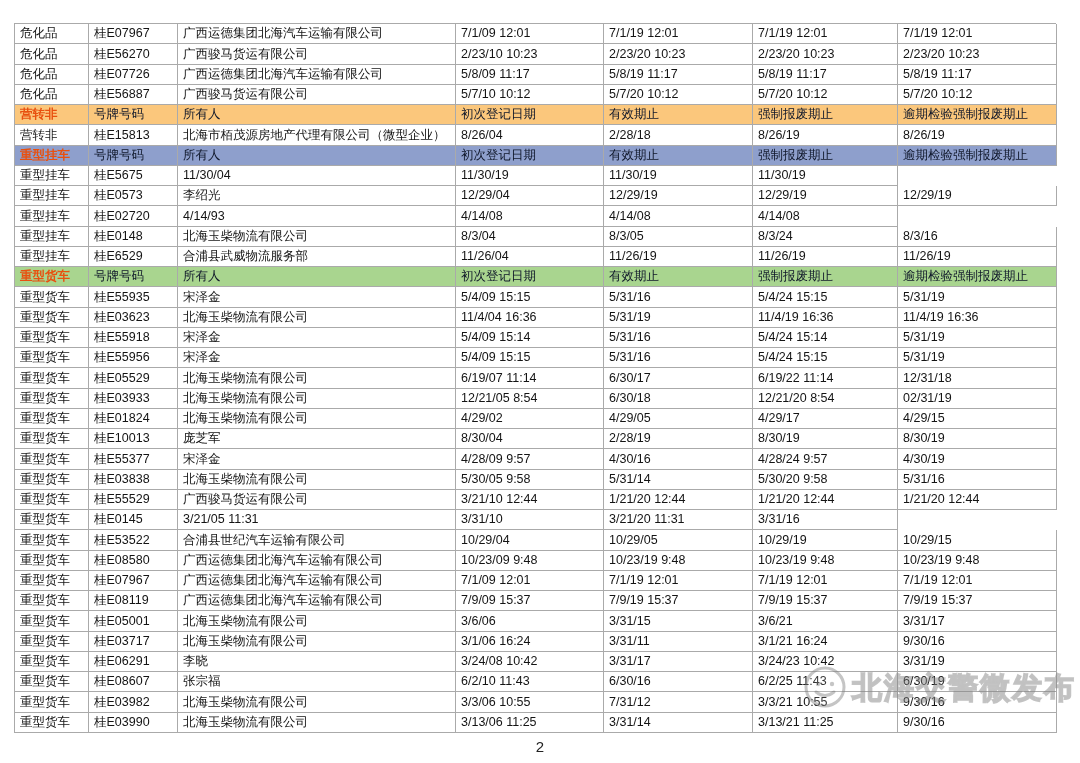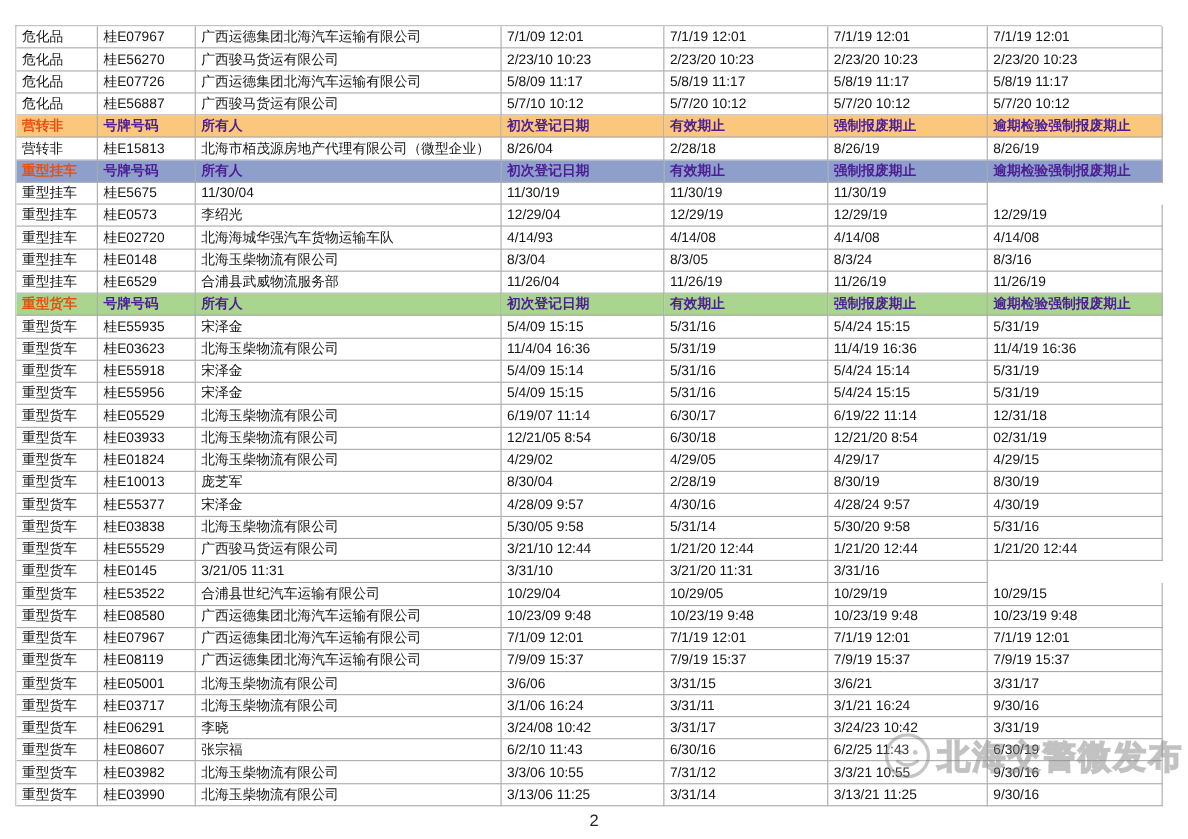--- a/index.html
+++ b/index.html
@@ -39,21 +39,21 @@
     border-bottom: 1px solid #aaaaaa;
     padding: 0 0 0 5px;
     font-size: 12.5px;
     color: #141414;
     display: flex;
     align-items: center;
     white-space: nowrap;
     overflow: visible;
     line-height: 1;
   }
-  .hdr .td { font-weight: 700; color: #4c1d95; }
+  .hdr .td { font-weight: 400; color: #0f172a; }
   .hdr .td.c0 { color: #E8500F; font-weight: 700; }
   .hdr.orange .td { background: #FBC77C; }
   .hdr.blue   .td { background: #8E9FCC; }
   .hdr.green  .td { background: #A9D58F; }
   .page-number {
     position: absolute;
     left: 0;
     right: 0;
     top: 738px;
     text-align: center;
@@ -162,21 +162,20 @@
         <div class="td c1">桂E0573</div>
         <div class="td c2">李绍光</div>
         <div class="td c3">12/29/04</div>
         <div class="td c4">12/29/19</div>
         <div class="td c5">12/29/19</div>
         <div class="td c6">12/29/19</div>
       </div>
       <div class="tr">
         <div class="td c0">重型挂车</div>
         <div class="td c1">桂E02720</div>
-        <div class="td c2">北海海城华强汽车货物运输车队</div>
         <div class="td c3">4/14/93</div>
         <div class="td c4">4/14/08</div>
         <div class="td c5">4/14/08</div>
         <div class="td c6">4/14/08</div>
       </div>
       <div class="tr">
         <div class="td c0">重型挂车</div>
         <div class="td c1">桂E0148</div>
         <div class="td c2">北海玉柴物流有限公司</div>
         <div class="td c3">8/3/04</div>

